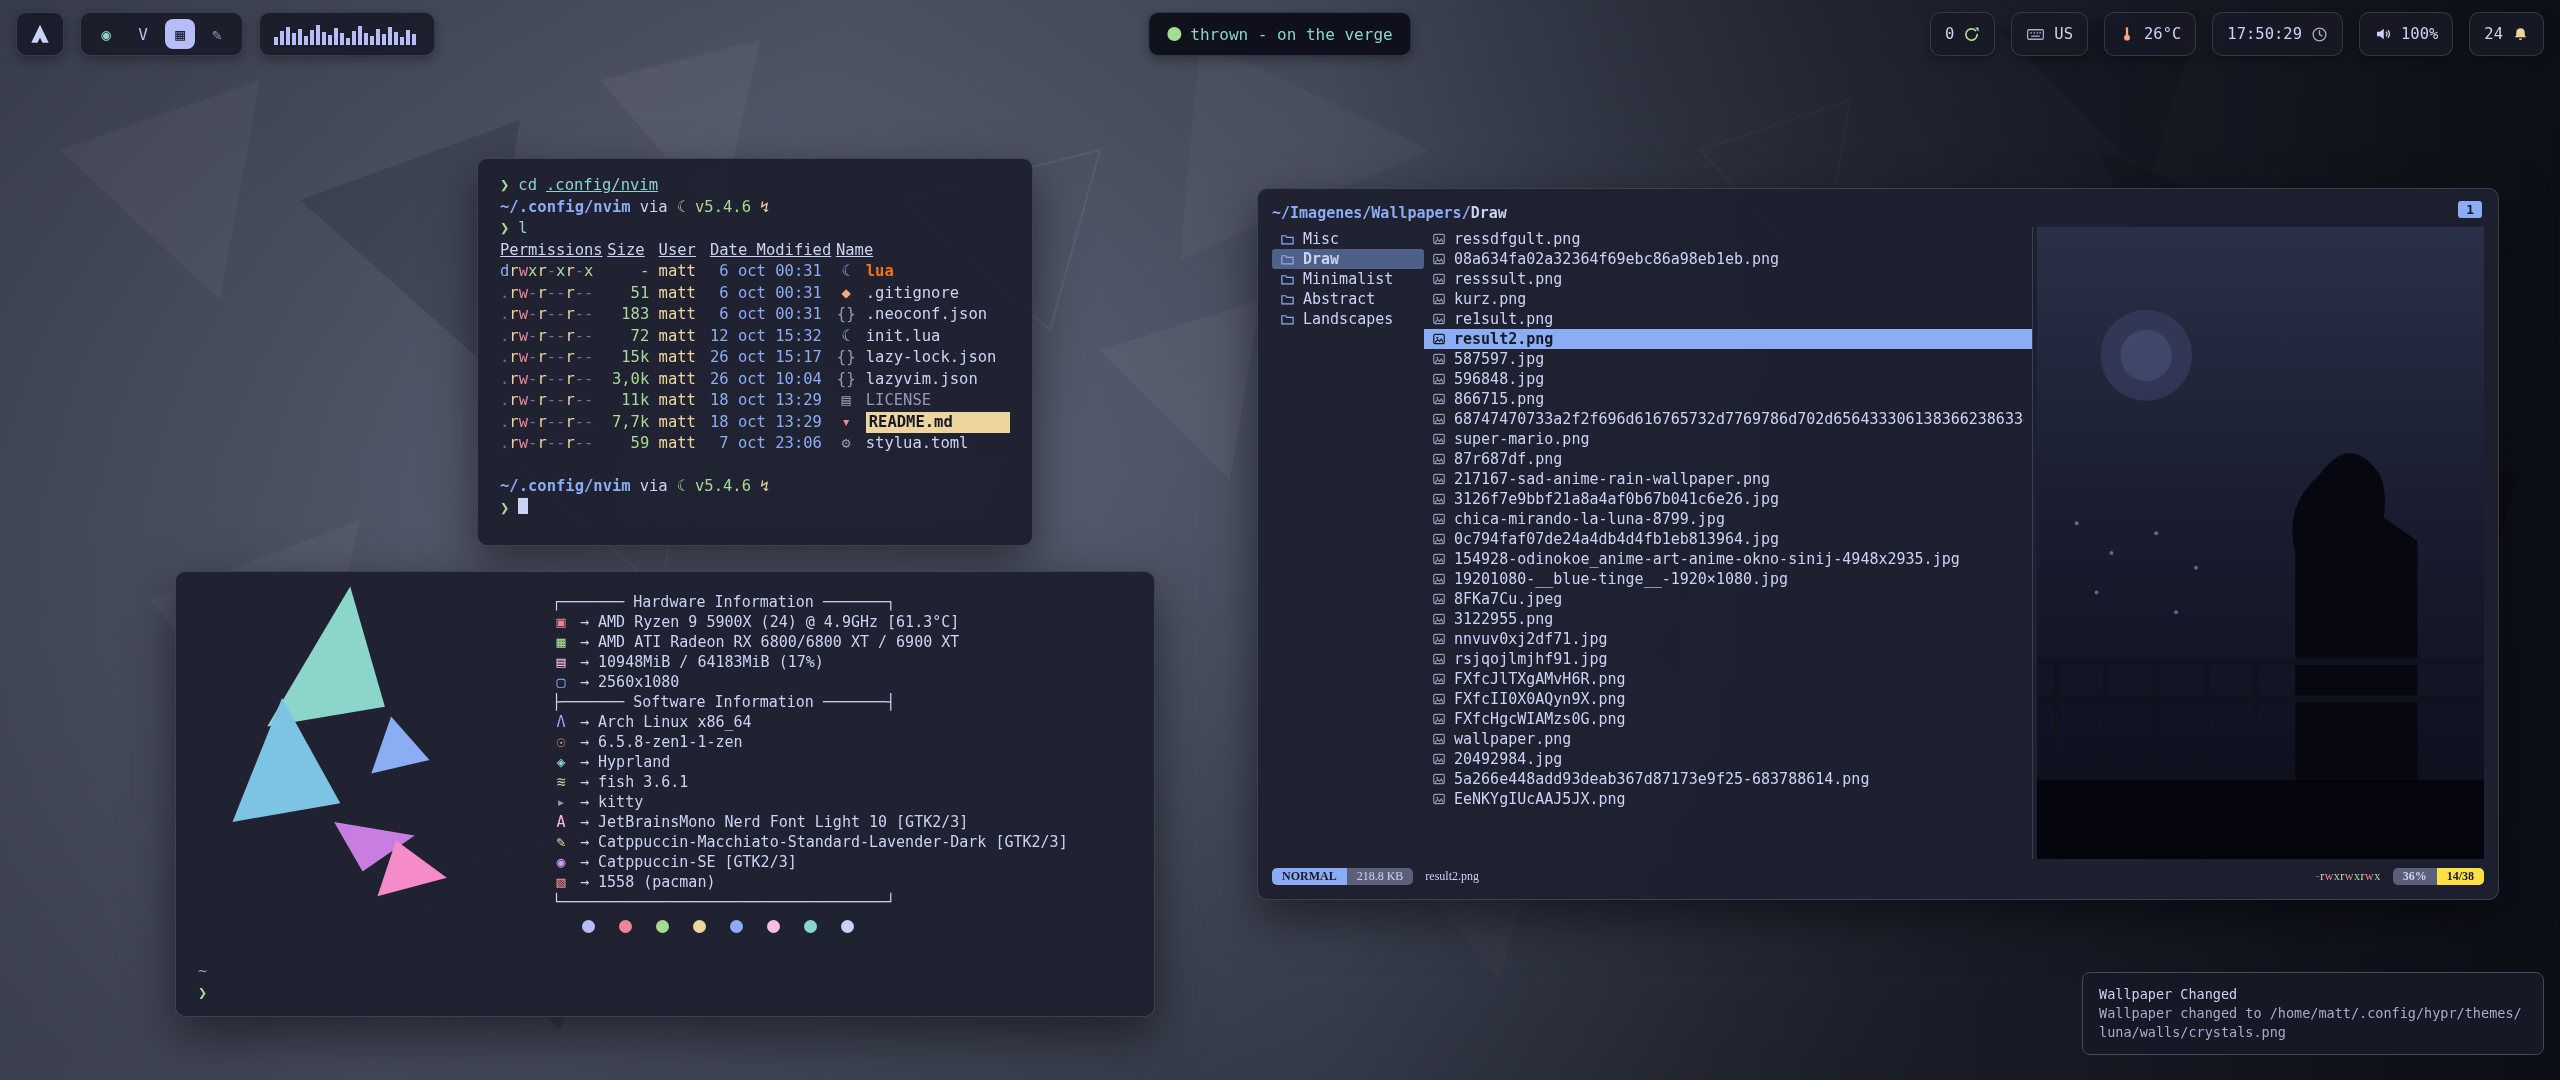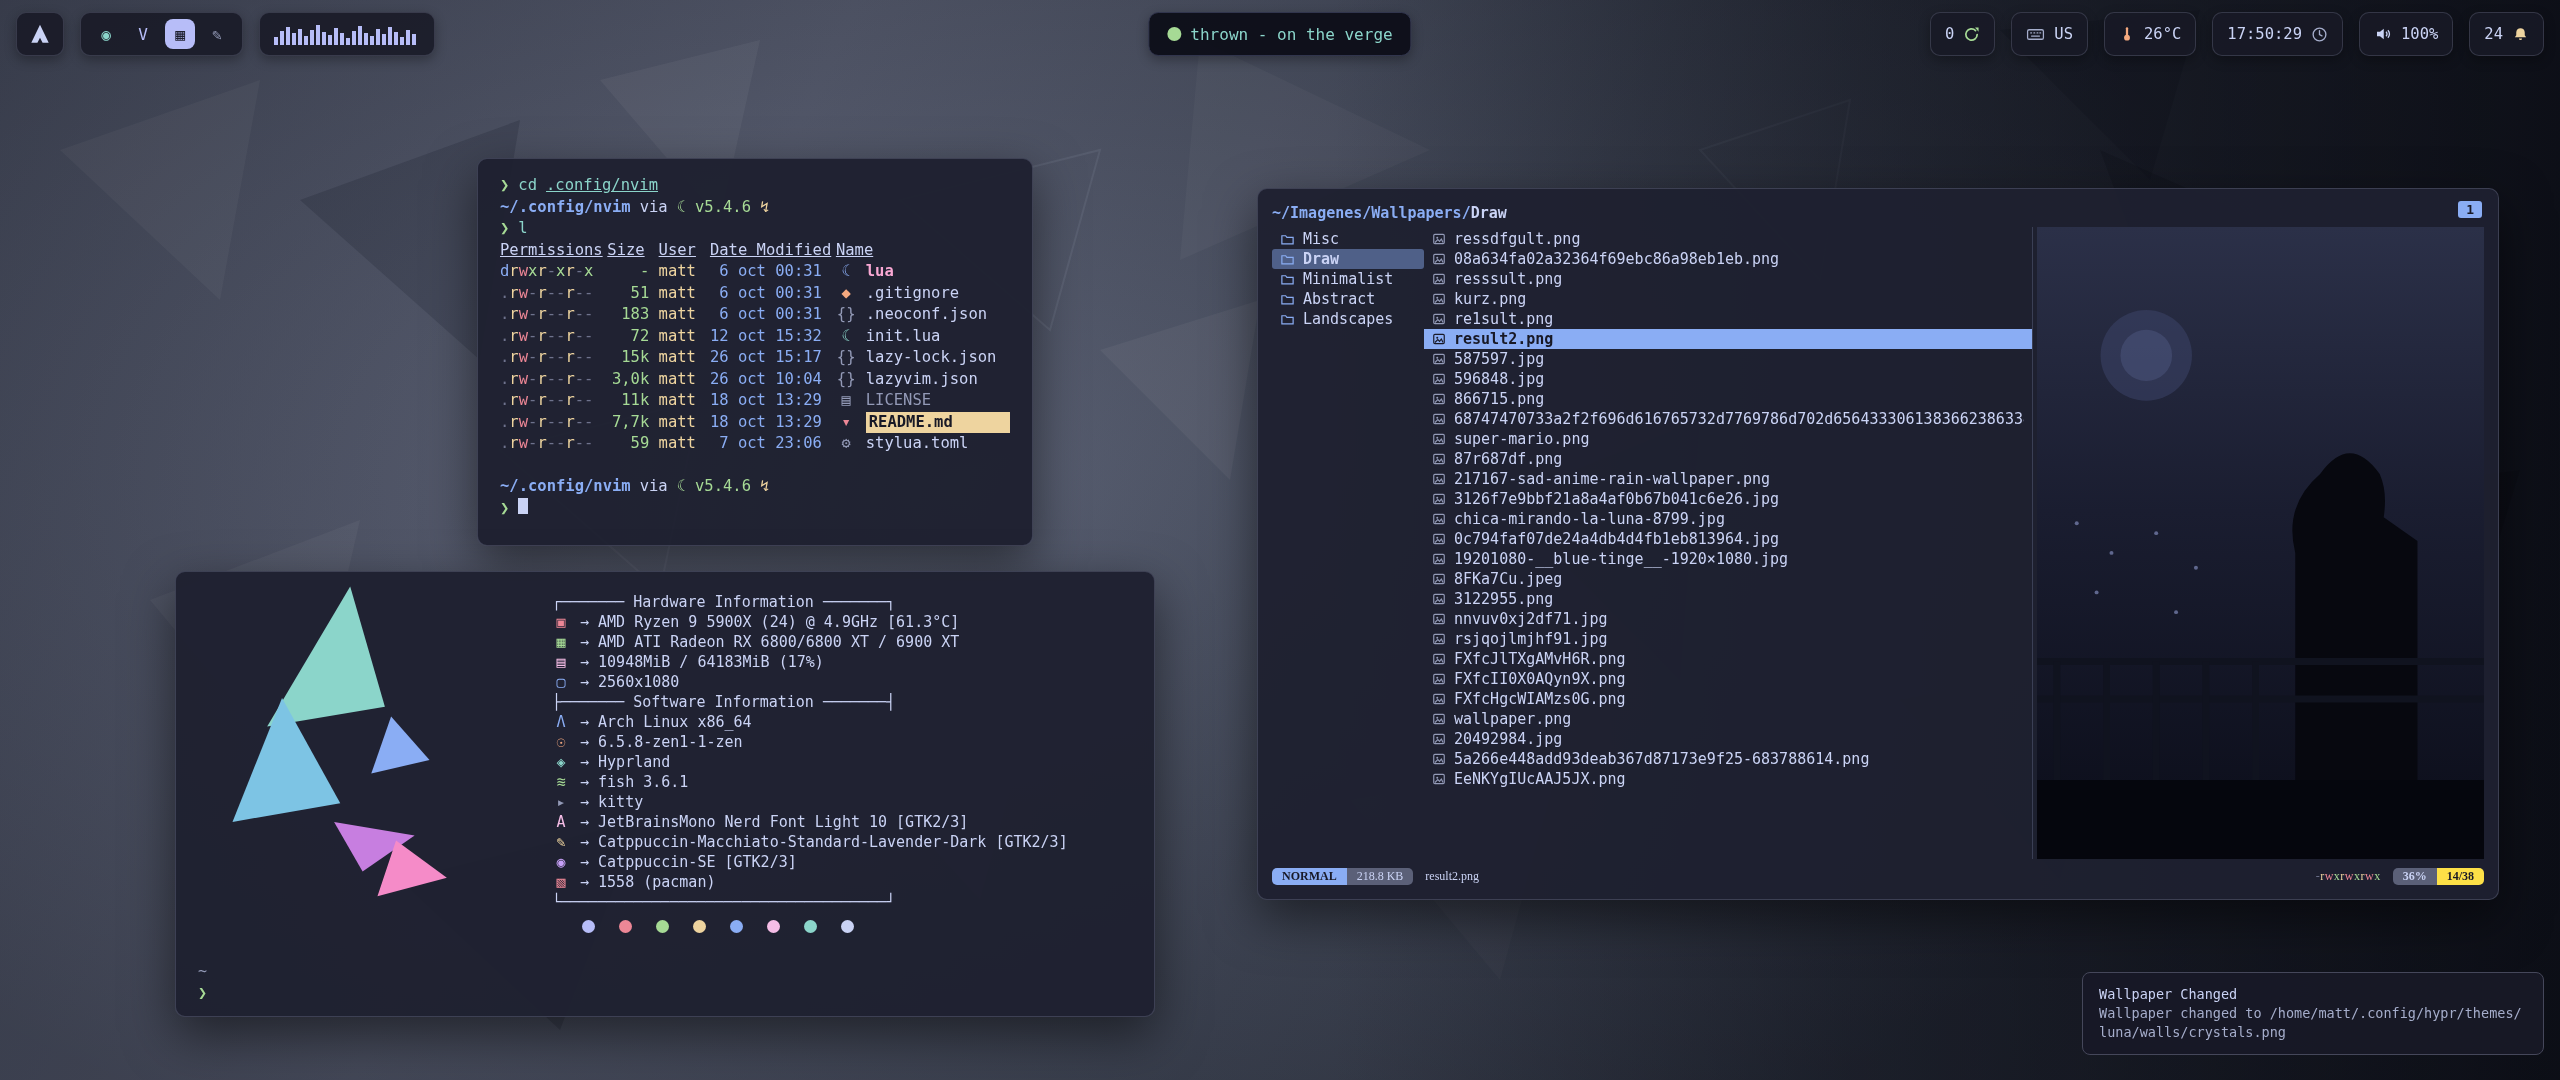--- a/index.html
+++ b/index.html
@@ -275,21 +275,21 @@
     <span class="h nm">Name</span>
   </div>
   <div>
 
       <div class="ls-row dir">
         <span class="perm"><span style="color: rgb(138, 173, 244);">d</span><span style="color: rgb(238, 212, 159);">r</span><span style="color: rgb(237, 135, 150);">w</span><span style="color: rgb(166, 218, 149);">x</span><span style="color: rgb(238, 212, 159);">r</span><span style="color: rgb(110, 115, 141);">-</span><span style="color: rgb(166, 218, 149);">x</span><span style="color: rgb(238, 212, 159);">r</span><span style="color: rgb(110, 115, 141);">-</span><span style="color: rgb(166, 218, 149);">x</span></span>
         <span class="size">-</span>
         <span class="user">matt</span>
         <span class="date"> 6 oct 00:31</span>
         <span class="ficon" style="color: rgb(138, 173, 244);">☾</span>
-        <span class="fname" style="color: #f9a8d4;">lua</span>
+        <span class="fname" style="color: #f97316;">lua</span>
       </div>
 
       <div class="ls-row">
         <span class="perm"><span style="color: rgb(110, 115, 141);">.</span><span style="color: rgb(238, 212, 159);">r</span><span style="color: rgb(237, 135, 150);">w</span><span style="color: rgb(110, 115, 141);">-</span><span style="color: rgb(238, 212, 159);">r</span><span style="color: rgb(110, 115, 141);">-</span><span style="color: rgb(110, 115, 141);">-</span><span style="color: rgb(238, 212, 159);">r</span><span style="color: rgb(110, 115, 141);">-</span><span style="color: rgb(110, 115, 141);">-</span></span>
         <span class="size">51</span>
         <span class="user">matt</span>
         <span class="date"> 6 oct 00:31</span>
         <span class="ficon" style="color: rgb(245, 169, 127);">◆</span>
         <span class="fname">.gitignore</span>
       </div>
@@ -655,20 +655,28 @@
 
         <div class="file-row">
           <svg class="fico" viewBox="0 0 24 24">
             <rect x="3" y="4" width="18" height="16" rx="2" fill="none" stroke="currentColor" stroke-width="2"></rect>
             <circle cx="9" cy="10" r="1.7" fill="currentColor"></circle>
             <path d="M5 18l5-5 3 3 3-4 3 6" fill="none" stroke="currentColor" stroke-width="2"></path>
           </svg>
           <span class="name">0c794faf07de24a4db4d4fb1eb813964.jpg</span>
         </div>
 
+        <div class="file-row">
+          <svg class="fico" viewBox="0 0 24 24">
+            <rect x="3" y="4" width="18" height="16" rx="2" fill="none" stroke="currentColor" stroke-width="2"></rect>
+            <circle cx="9" cy="10" r="1.7" fill="currentColor"></circle>
+            <path d="M5 18l5-5 3 3 3-4 3 6" fill="none" stroke="currentColor" stroke-width="2"></path>
+          </svg>
+          <span class="name">154928-odinokoe_anime-art-anime-okno-sinij-4948x2935.jpg</span>
+        </div>
 
         <div class="file-row">
           <svg class="fico" viewBox="0 0 24 24">
             <rect x="3" y="4" width="18" height="16" rx="2" fill="none" stroke="currentColor" stroke-width="2"></rect>
             <circle cx="9" cy="10" r="1.7" fill="currentColor"></circle>
             <path d="M5 18l5-5 3 3 3-4 3 6" fill="none" stroke="currentColor" stroke-width="2"></path>
           </svg>
           <span class="name">19201080-__blue-tinge__-1920×1080.jpg</span>
         </div>
 

